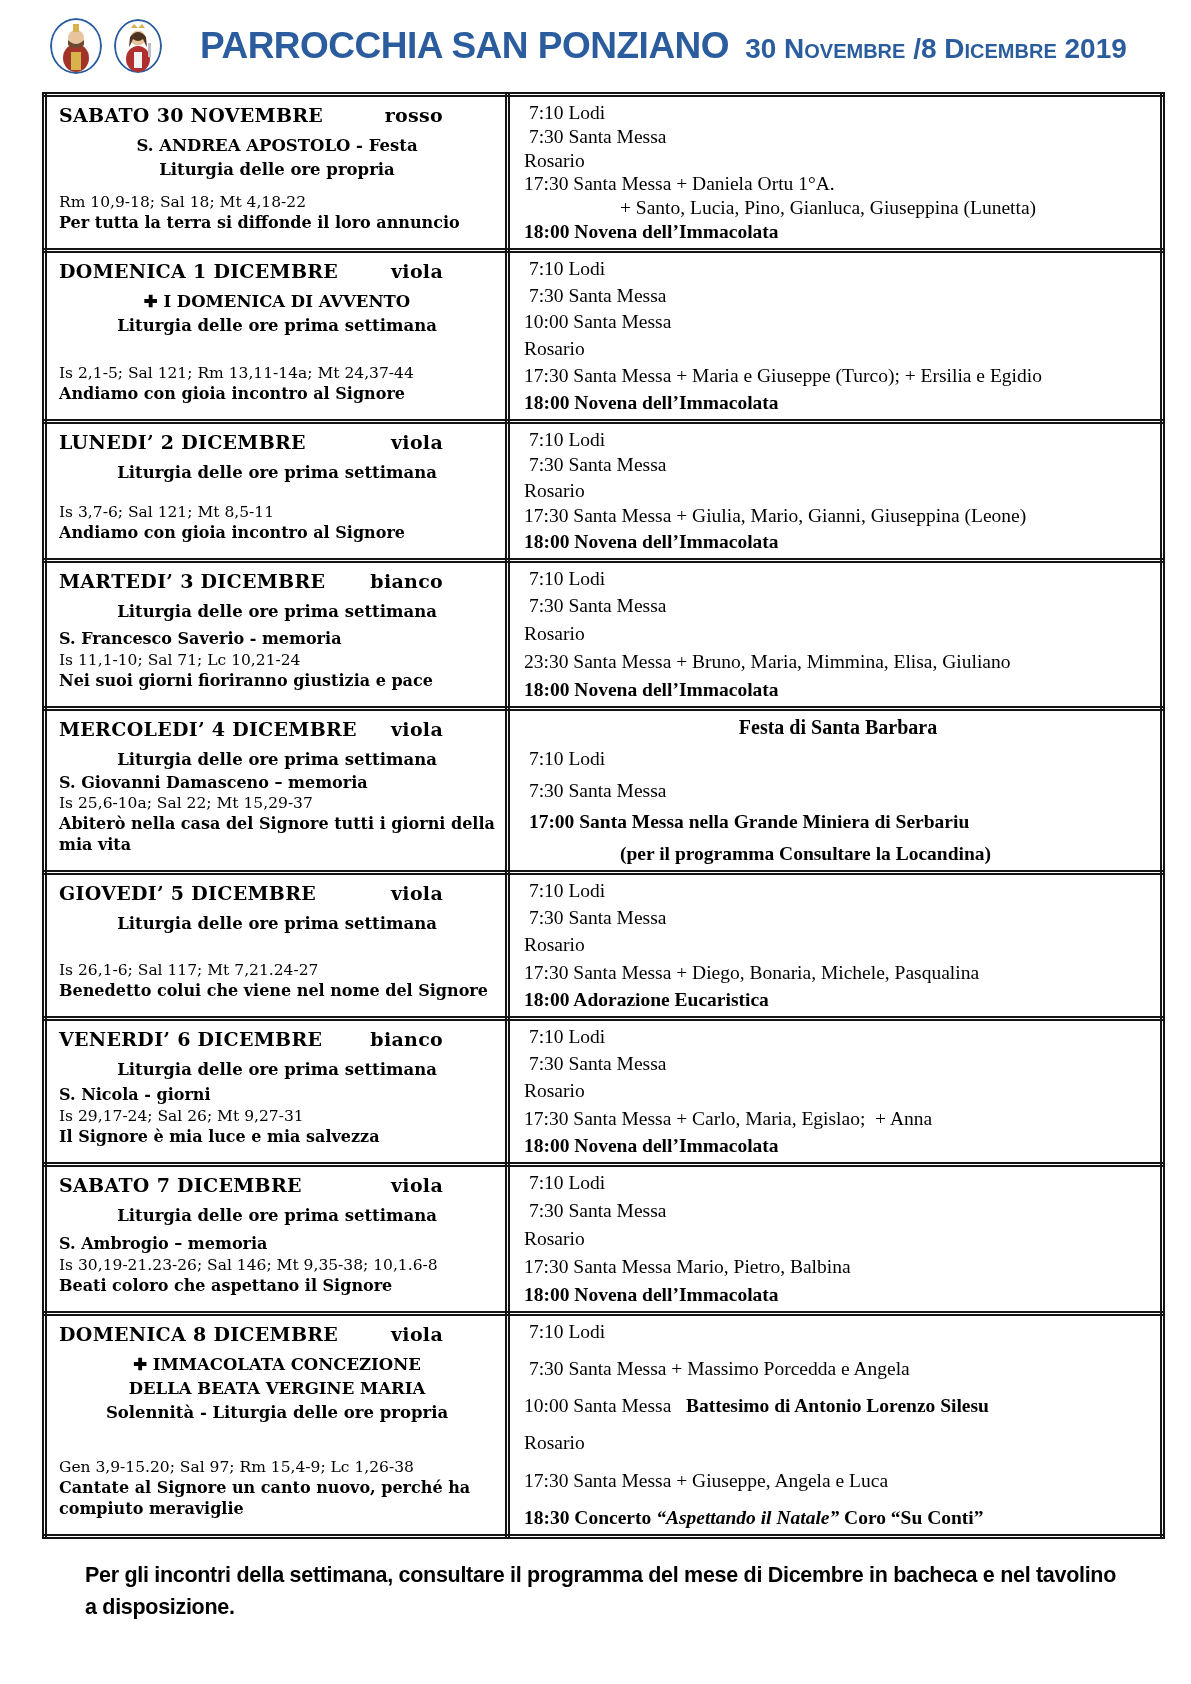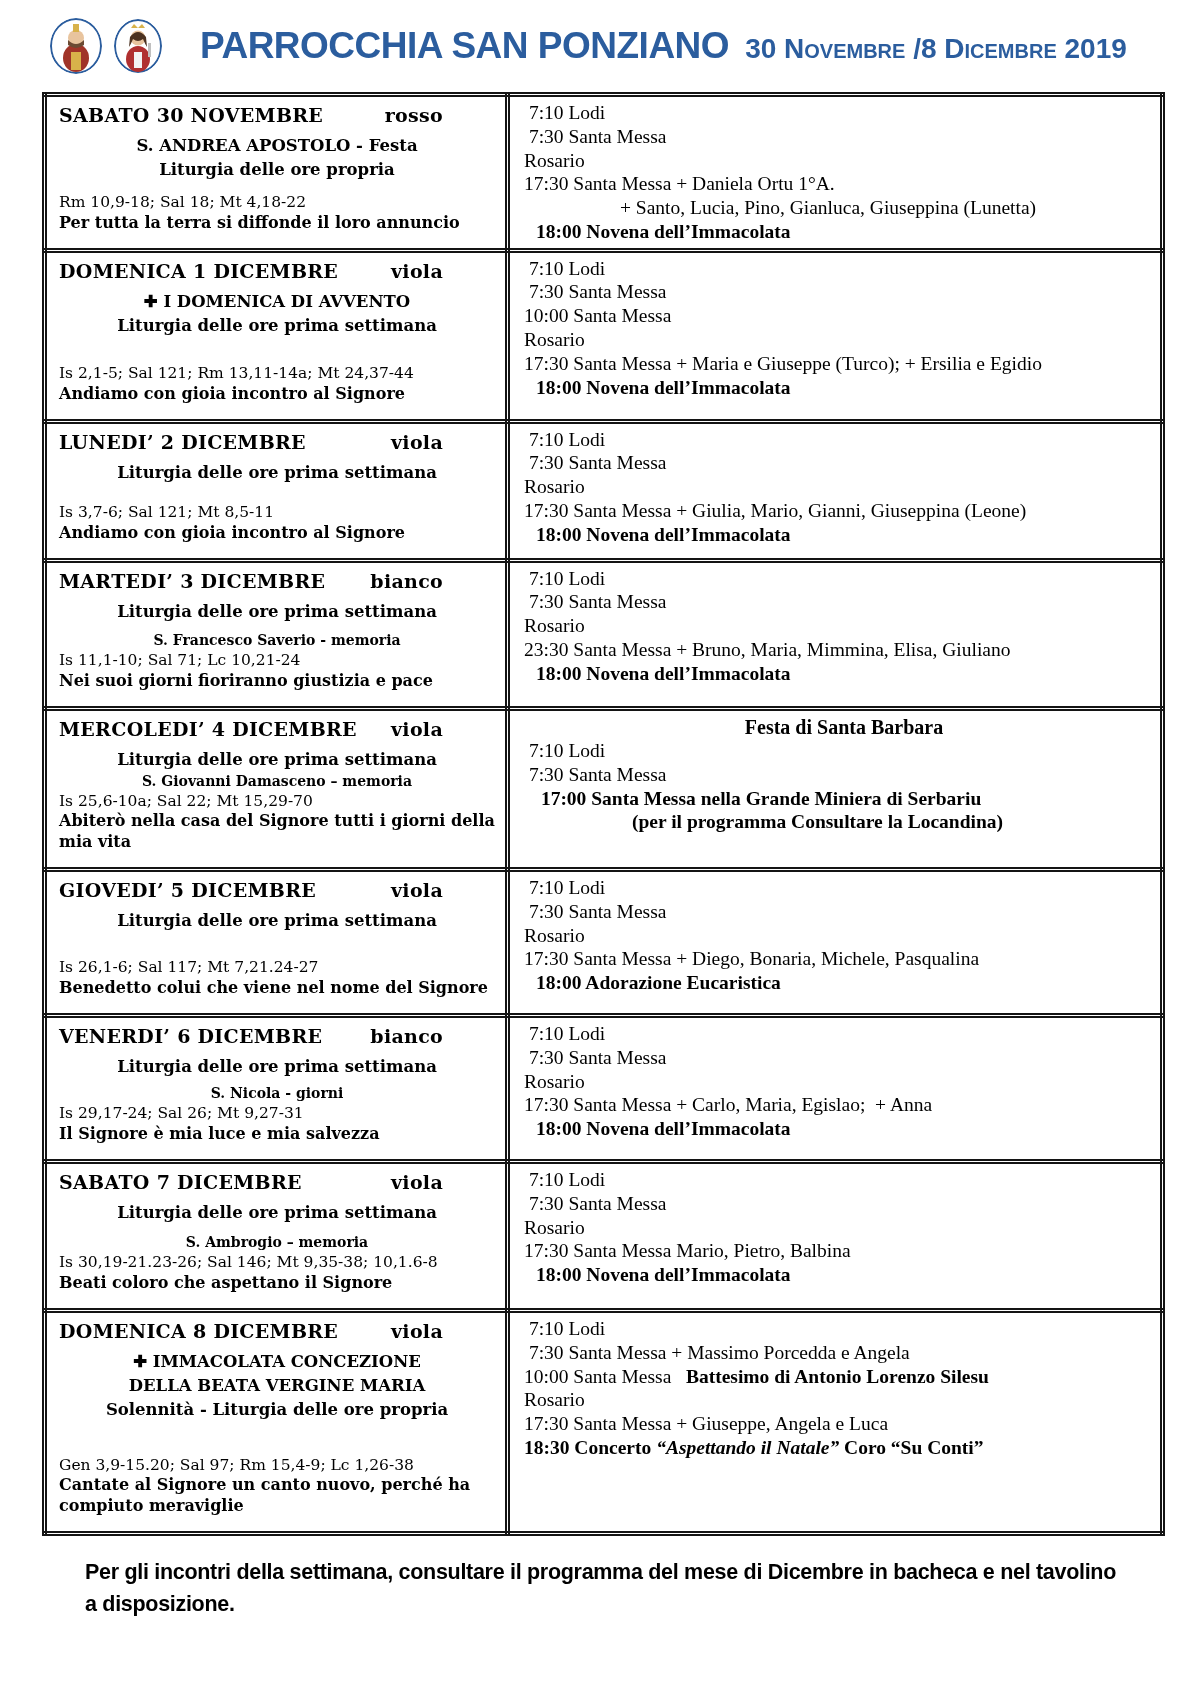--- a/index.html
+++ b/index.html
@@ -31,30 +31,30 @@
   tr:nth-child(8) td{height:144px;}
   tr:nth-child(9) td{height:218px;}
 
   
   .left-inner{display:flex;flex-direction:column;height:100%;box-sizing:border-box;
               padding:7px 10px 14px 12px;}
   .day-header{display:flex;justify-content:space-between;padding-right:52px;
               font-weight:bold;font-size:19px;letter-spacing:0.3px;}
   .center-lines{text-align:center;font-weight:bold;font-size:16.5px;line-height:1.45;margin-top:8px;}
   .bottom-block{margin-top:auto;}
-  .memoria-line{font-weight:bold;font-size:14px;line-height:1.35;text-align:center;}
+  .memoria-line{font-weight:bold;font-size:16px;line-height:1.35;}
   .readings-line{font-size:15.5px;line-height:1.35;}
   .response-line{font-weight:bold;font-size:16px;line-height:1.3;}
 
   
-  .right-inner{display:flex;flex-direction:column;justify-content:flex-start;height:100%;
+  .right-inner{display:flex;flex-direction:column;justify-content:space-between;height:100%;
                box-sizing:border-box;padding:4px 8px 4px 14px;
                font-family:"Liberation Serif",serif;font-size:19.5px;line-height:1.22;}
   .sched-line{white-space:pre-wrap;}
-  .sched-line.bold{font-weight:bold;margin-left:12px;}
+  .sched-line.bold{font-weight:bold;}
   .sched-line.center{text-align:center;font-size:20px;}
   .sched-line.indent{padding-left:96px;}
   .seg-italic{font-style:italic;}
 
   
   .footer-note{margin:20px 60px 0 85px;font-family:"Liberation Sans",sans-serif;
                font-weight:700;font-size:21.5px;line-height:1.5;color:#000;
                letter-spacing:-0.3px;}
 </style>
 </head>
@@ -202,21 +202,21 @@
           <div class="left-inner">
             <div class="day-header">
               <span>MERCOLEDI’ 4 DICEMBRE</span>
               <span>viola</span>
             </div>
             <div class="center-lines">
               <div>Liturgia delle ore prima settimana</div>
             </div>
             <div class="bottom-block">
               <div class="memoria-line">S. Giovanni Damasceno – memoria</div>
-              <div class="readings-line">Is 25,6-10a; Sal 22; Mt 15,29-70</div>
+              <div class="readings-line">Is 25,6-10a; Sal 22; Mt 15,29-37</div>
               <div class="response-line">Abiterò nella casa del Signore tutti i giorni della mia vita</div>
             </div>
           </div>
         </td>
         <td class="schedule-cell">
           <div class="right-inner">
             <div class="sched-line bold center">Festa di Santa Barbara</div>
             <div class="sched-line"> 7:10 Lodi</div>
             <div class="sched-line"> 7:30 Santa Messa</div>
             <div class="sched-line bold"> 17:00 Santa Messa nella Grande Miniera di Serbariu</div>

